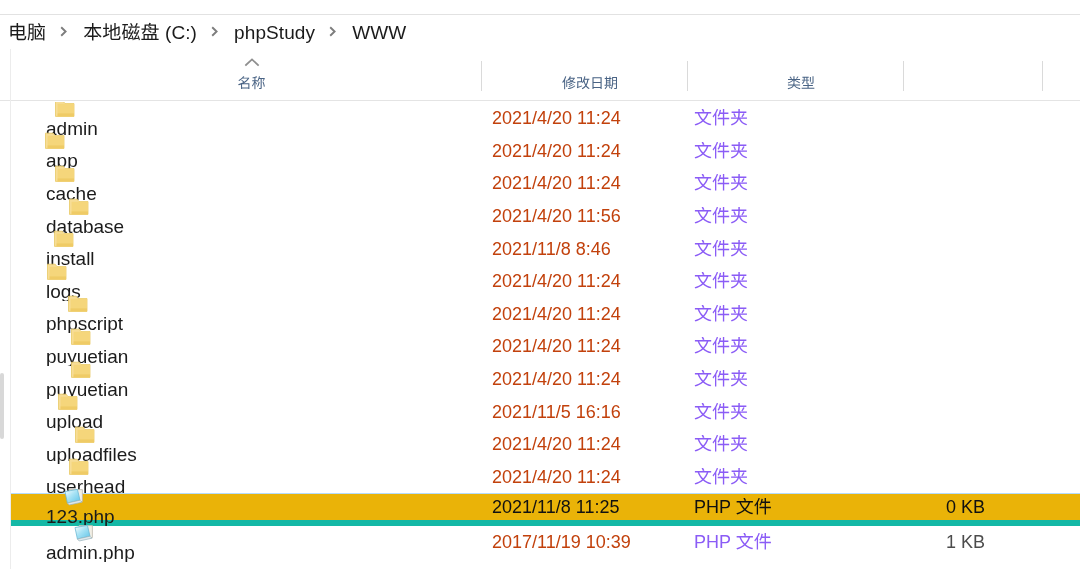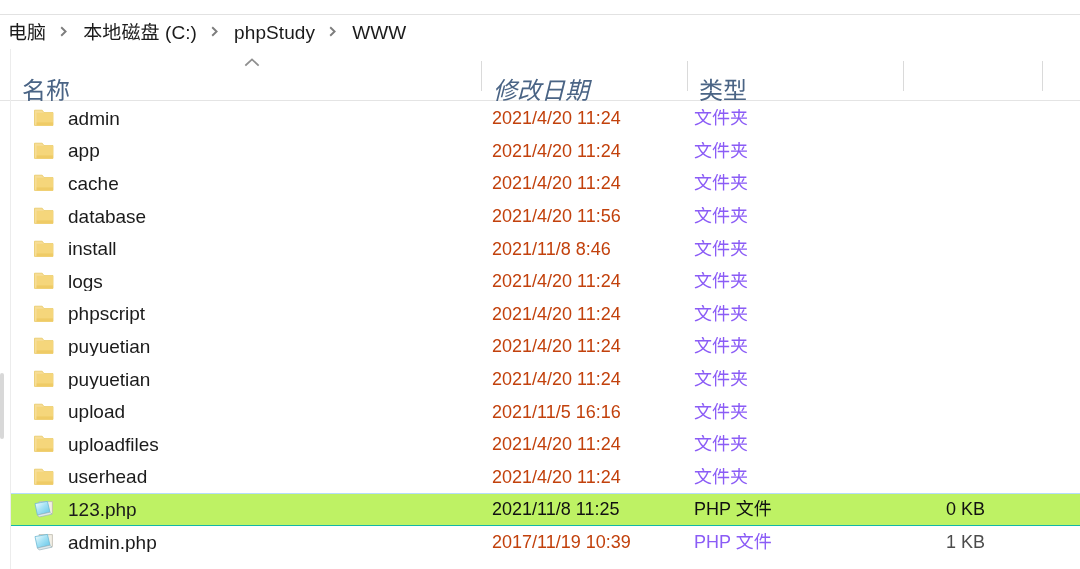--- a/index.html
+++ b/index.html
@@ -75,28 +75,29 @@
     left: 0;
     top: 49px;
     width: 1080px;
     height: 52px;
     background: #ffffff;
     border-bottom: 1px solid #e4e4e4;
     box-sizing: border-box;
   }
   .col-header .hcell {
     position: absolute;
-    top: 16px;
+    top: 8px;
     height: 51px;
     display: flex;
     align-items: center;
-    font-size: 24px;
+    font-size: 14px;
     color: #4a6485;
     cursor: default;
     box-sizing: border-box;
+    justify-content: center;
   }
   .hcell-label { line-height: 1; }
   .col-sep {
     position: absolute;
     top: 12px;
     width: 1px;
     height: 30px;
     background: #dadada;
   }
   .sort-arrow {
@@ -147,33 +148,34 @@
   }
   .row {
     position: relative;
     height: 32.6px;
     display: flex;
     align-items: center;
     box-sizing: border-box;
     cursor: default;
   }
   .row.selected {
-    background: #bef264;
+    background: #eab308;
     border-top: 1px solid #b5dcfb;
-    border-bottom: 1px solid #14b8a6;
+    border-bottom: 6px solid #14b8a6;
   }
   .row.selected .cell { color: #111111; }
 
   .cell {
     position: absolute;
     font-size: 18px;
     color: #434343;
     line-height: 1;
     white-space: nowrap;
     overflow: hidden;
+    flex-direction: column;
   }
   .cell-name {
     left: 22px;
     display: flex;
     align-items: center;
     color: #1b1b1b;
     max-width: 440px;
   }
   .cell-name .name-text {
     margin-left: 13px;
@@ -221,21 +223,21 @@
         </svg>
       </span>
       <span class="crumb">WWW</span>
     </div>
 
   <div class="col-header">
     <div class="hcell" style="left:22px; width:459px;">
       <span class="hcell-label">名称</span>
     </div>
     <div class="col-sep" style="left:481px;"></div>
-    <div class="hcell" style="left:493px; width:194px;font-style:italic;">
+    <div class="hcell" style="left:493px; width:194px;">
       <span class="hcell-label">修改日期</span>
     </div>
     <div class="col-sep" style="left:687px;"></div>
     <div class="hcell" style="left:699px; width:204px;">
       <span class="hcell-label">类型</span>
     </div>
     <div class="col-sep" style="left:903px;"></div>
     <div class="col-sep" style="left:1042px;"></div>
   </div>
 

